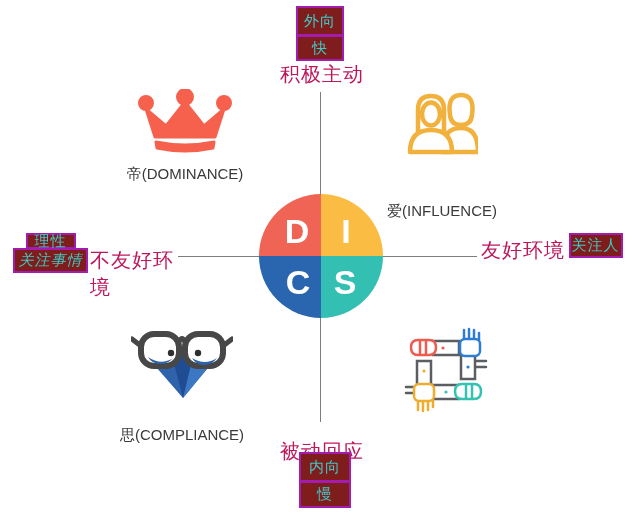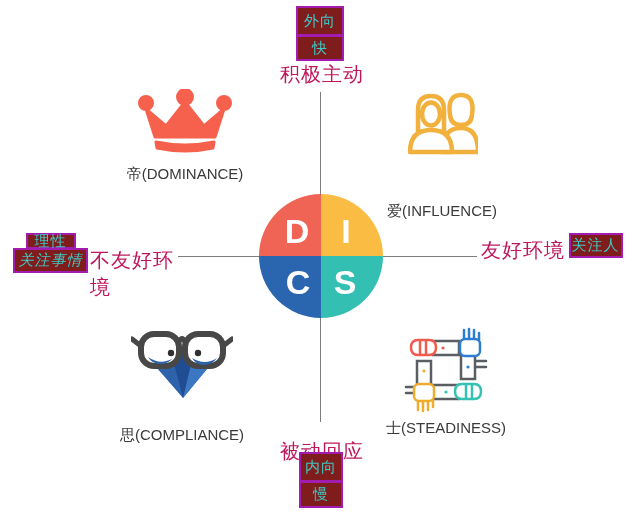--- a/index.html
+++ b/index.html
@@ -29,21 +29,21 @@
     display:flex;align-items:center;justify-content:center;
     color:#3fc8c4;font-size:15px;letter-spacing:1px;}
   .tag-box + .tag-box{margin-top:-1px;}
 
   #tags-top{left:296px;top:6px;}
   #tags-top .tag-box{width:48px;}
   #tags-top .tag-box:nth-child(1){height:30px;}
   #tags-top .tag-box:nth-child(2){height:26px;}
 
   #tags-bottom{left:299px;top:452px;}
-  #tags-bottom .tag-box{width:44px;}
+  #tags-bottom .tag-box{width:52px;}
   #tags-bottom .tag-box:nth-child(1){height:30px;}
   #tags-bottom .tag-box:nth-child(2){height:27px;}
 
   #tags-left{left:13px;top:233px;width:75px;}
   #tags-left .tag-box:nth-child(1){width:50px;height:16px;}
   #tags-left .tag-box:nth-child(2){width:75px;height:25px;font-style:italic;}
 
   #tags-right{left:564px;top:233px;width:63px;}
   #tags-right .tag-box:nth-child(1){width:54px;height:25px;}
   #tags-right .tag-box:nth-child(2){width:63px;height:32px;}
@@ -183,16 +183,15 @@
       </g>
       <g fill="#ffffff" stroke="#35c2b2" stroke-width="2.5" stroke-linecap="round" stroke-linejoin="round">
         <path d="M71 57 h-12 q-7 0 -7 7.5 q0 7.5 7 7.5 h12 q7 0 7 -7.5 q0 -7.5 -7 -7.5 Z"></path>
         <path d="M63 58 v13 M69 58 v13" fill="none"></path>
       </g>
       <circle cx="40" cy="21" r="1.6" fill="#ef5b4e"></circle>
       <circle cx="65" cy="40" r="1.6" fill="#2d7dd2"></circle>
       <circle cx="21" cy="44" r="1.6" fill="#f0ad2d"></circle>
       <circle cx="43" cy="65" r="1.6" fill="#35c2b2"></circle>
     </svg>
-    <div class="quad-label">士(STEADINESS)</div>
   </div>
 
 </div>
 
 </body></html>

